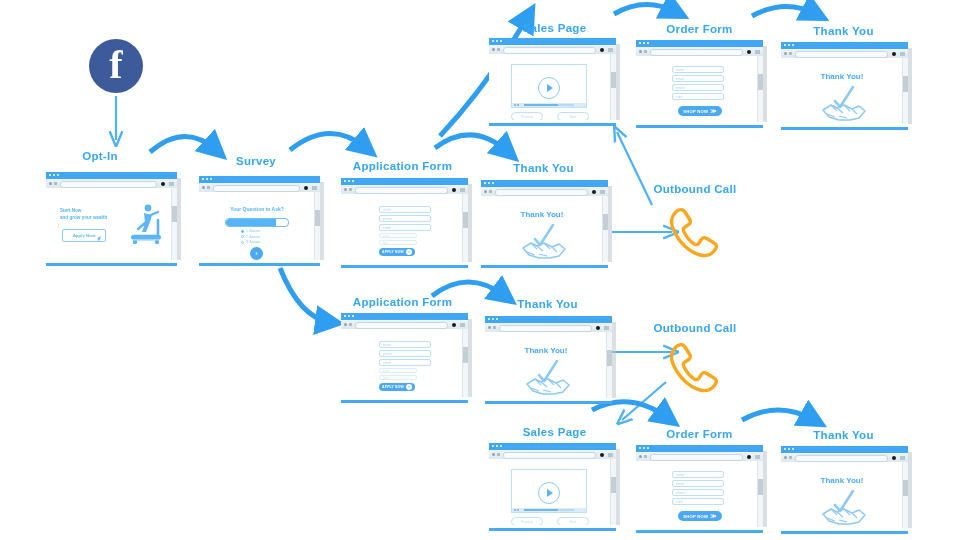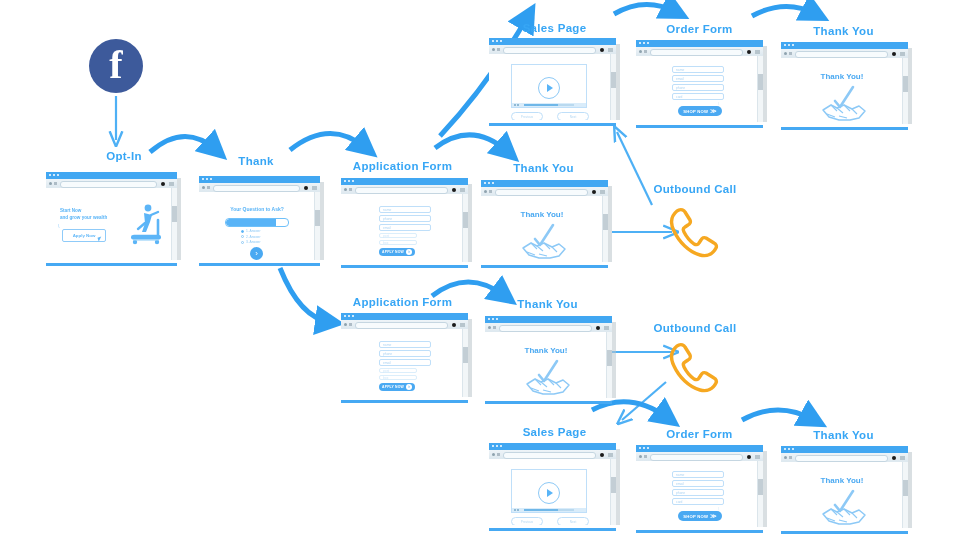--- a/index.html
+++ b/index.html
@@ -173,21 +173,21 @@
 
     <path d="M592 410 Q630 390 668 418" fill="none" stroke="#2f9ef0" stroke-width="5" marker-end="url(#ah)"></path>
 
     <path d="M742 420 Q778 400 814 420" fill="none" stroke="#2f9ef0" stroke-width="5" marker-end="url(#ah)"></path>
   </svg>
 
   <div class="fb-logo" style="left:89px;top:39px;">
     <span class="f">f</span>
   </div>
 
-  <div class="step-label" style="left:84px;top:150px;width:80px;">Opt-In</div>
+  <div class="step-label" style="left:60px;top:150px;width:80px;">Opt-In</div>
   <div class="win" style="left:46px;top:172px;width:131px;height:88px;">
     <div class="frame"></div>
     <div class="shadow-r"></div>
     <div class="titlebar">
       <div class="dots">
           <i></i>
           <i></i>
           <i></i>
         </div>
     </div>
@@ -216,21 +216,21 @@
         <circle cx="33" cy="40" r="2.2" fill="#5cb5f7"></circle>
         <rect x="9" y="37" width="26" height="1.6" fill="#9ad2f9"></rect>
       </svg>
     </div>
     <div class="scrollbar">
         <div class="scrollthumb"></div>
       </div>
     <div class="baseline" style="width:131px;"></div>
   </div>
 
-  <div class="step-label" style="left:216px;top:155px;width:80px;">Thank</div>
+  <div class="step-label" style="left:216px;top:155px;width:80px;">Survey</div>
   <div class="win" style="left:199px;top:176px;width:121px;height:84px;">
     <div class="frame"></div>
     <div class="shadow-r"></div>
     <div class="titlebar">
       <div class="dots">
           <i></i>
           <i></i>
           <i></i>
         </div>
     </div>

